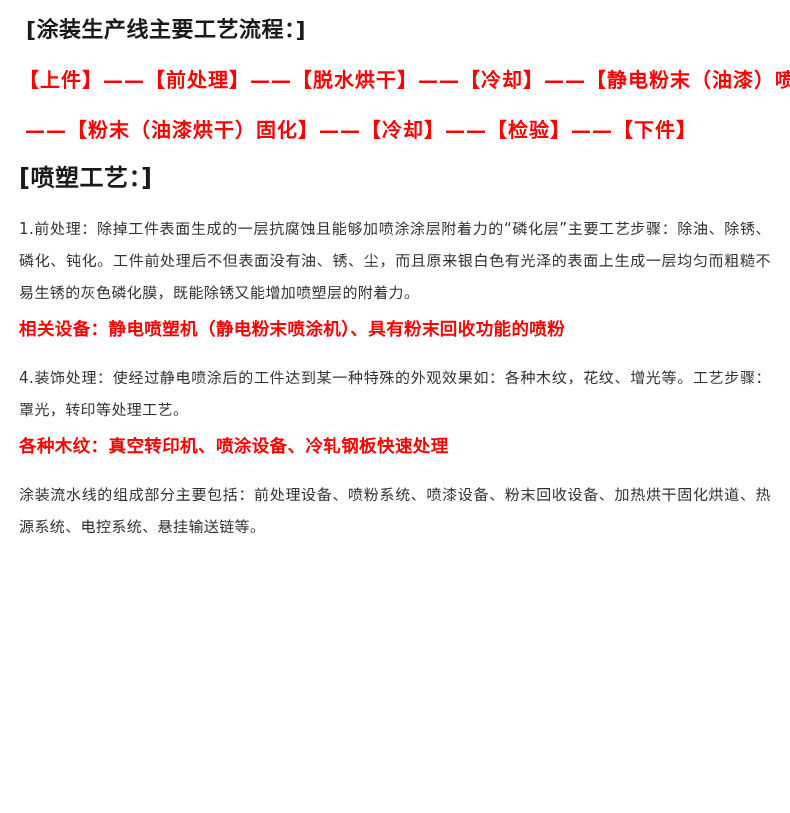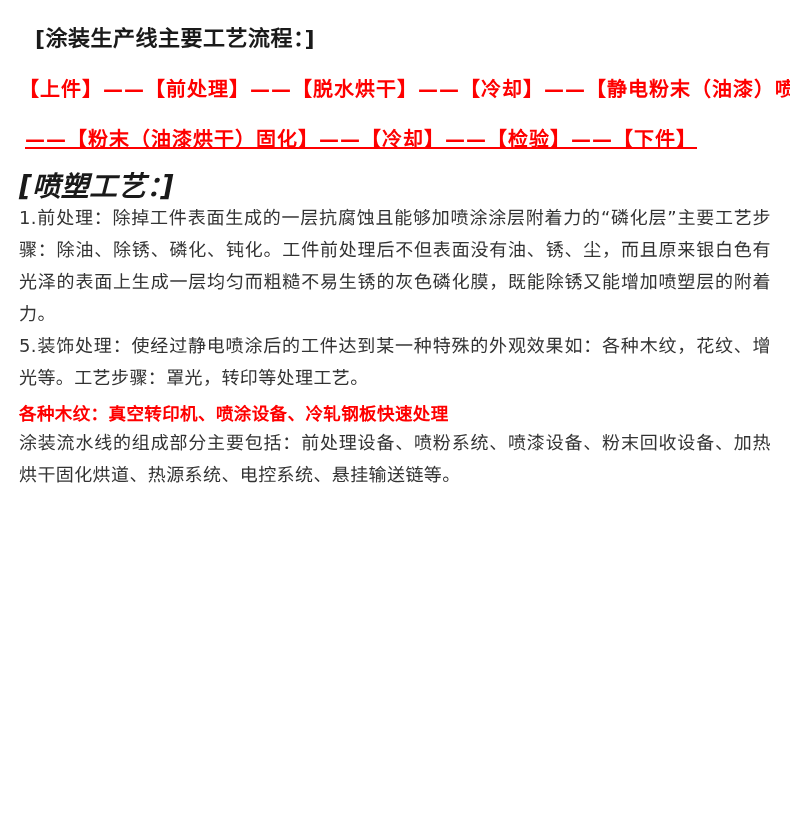--- a/index.html
+++ b/index.html
@@ -18,49 +18,48 @@
     width: 790px;
     font-family: "DejaVu Sans", "Liberation Sans", sans-serif;
   }
   .page {
     width: 790px;
     min-height: 813px;
     padding: 8px 19px 4px 19px;
     background: var(--background);
   }
   .doc-heading {
-    margin: 16px;
+    margin: 7px;
     font-size: 22px;
     font-weight: 700;
     line-height: 30px;
     color: var(--heading-text);
     letter-spacing: 0.5px;
   }
   .flow-line {
     margin: 20px 0 0 0;
     font-size: 20px;
     font-weight: 700;
     line-height: 30px;
     color: var(--accent-red);
     letter-spacing: 1px;
     white-space: nowrap;
   }
-  .flow-line.second { padding-left: 6px; text-decoration: underline; }
+  .flow-line.second { padding-left: 6px; }
   .section-heading {
     margin: 18px 0 0 0;
-    font-size: 28px;
+    font-size: 24px;
     font-weight: 700;
     line-height: 30px;
     color: var(--heading-text);
     letter-spacing: 0.5px;
-    font-style: italic;
   }
   .body-para {
-    margin: 0 0 0 0;
-    font-size: 18px;
+    margin: 20px 0 0 0;
+    font-size: 15px;
     line-height: 32px;
     color: var(--body-text);
     text-align: justify;
     text-justify: inter-ideograph;
     letter-spacing: 0.4px;
   }
   .equip-line {
     margin: 8px 0 0 0;
     font-size: 17.5px;
     font-weight: 700;
@@ -77,20 +76,21 @@
   <h1 class="doc-heading">[涂装生产线主要工艺流程：]</h1>
 
   <p class="flow-line">【上件】——【前处理】——【脱水烘干】——【冷却】——【静电粉末（油漆）喷涂】</p>
 
   <p class="flow-line second">——【粉末（油漆烘干）固化】——【冷却】——【检验】——【下件】</p>
 
   <h2 class="section-heading">[喷塑工艺：]</h2>
 
   <p class="body-para">1.前处理：除掉工件表面生成的一层抗腐蚀且能够加喷涂涂层附着力的“磷化层”主要工艺步骤：除油、除锈、磷化、钝化。工件前处理后不但表面没有油、锈、尘，而且原来银白色有光泽的表面上生成一层均匀而粗糙不易生锈的灰色磷化膜，既能除锈又能增加喷塑层的附着力。</p>
 
+  <p class="equip-line">相关设备：静电喷塑机（静电粉末喷涂机）、具有粉末回收功能的喷粉</p>
 
 
-  <p class="body-para">5.装饰处理：使经过静电喷涂后的工件达到某一种特殊的外观效果如：各种木纹，花纹、增光等。工艺步骤：罩光，转印等处理工艺。</p>
+  <p class="body-para">4.装饰处理：使经过静电喷涂后的工件达到某一种特殊的外观效果如：各种木纹，花纹、增光等。工艺步骤：罩光，转印等处理工艺。</p>
   <p class="equip-line">各种木纹：真空转印机、喷涂设备、冷轧钢板快速处理</p>
 
   <p class="body-para">涂装流水线的组成部分主要包括：前处理设备、喷粉系统、喷漆设备、粉末回收设备、加热烘干固化烘道、热源系统、电控系统、悬挂输送链等。</p>
 
 </div>
 
 </body></html>

